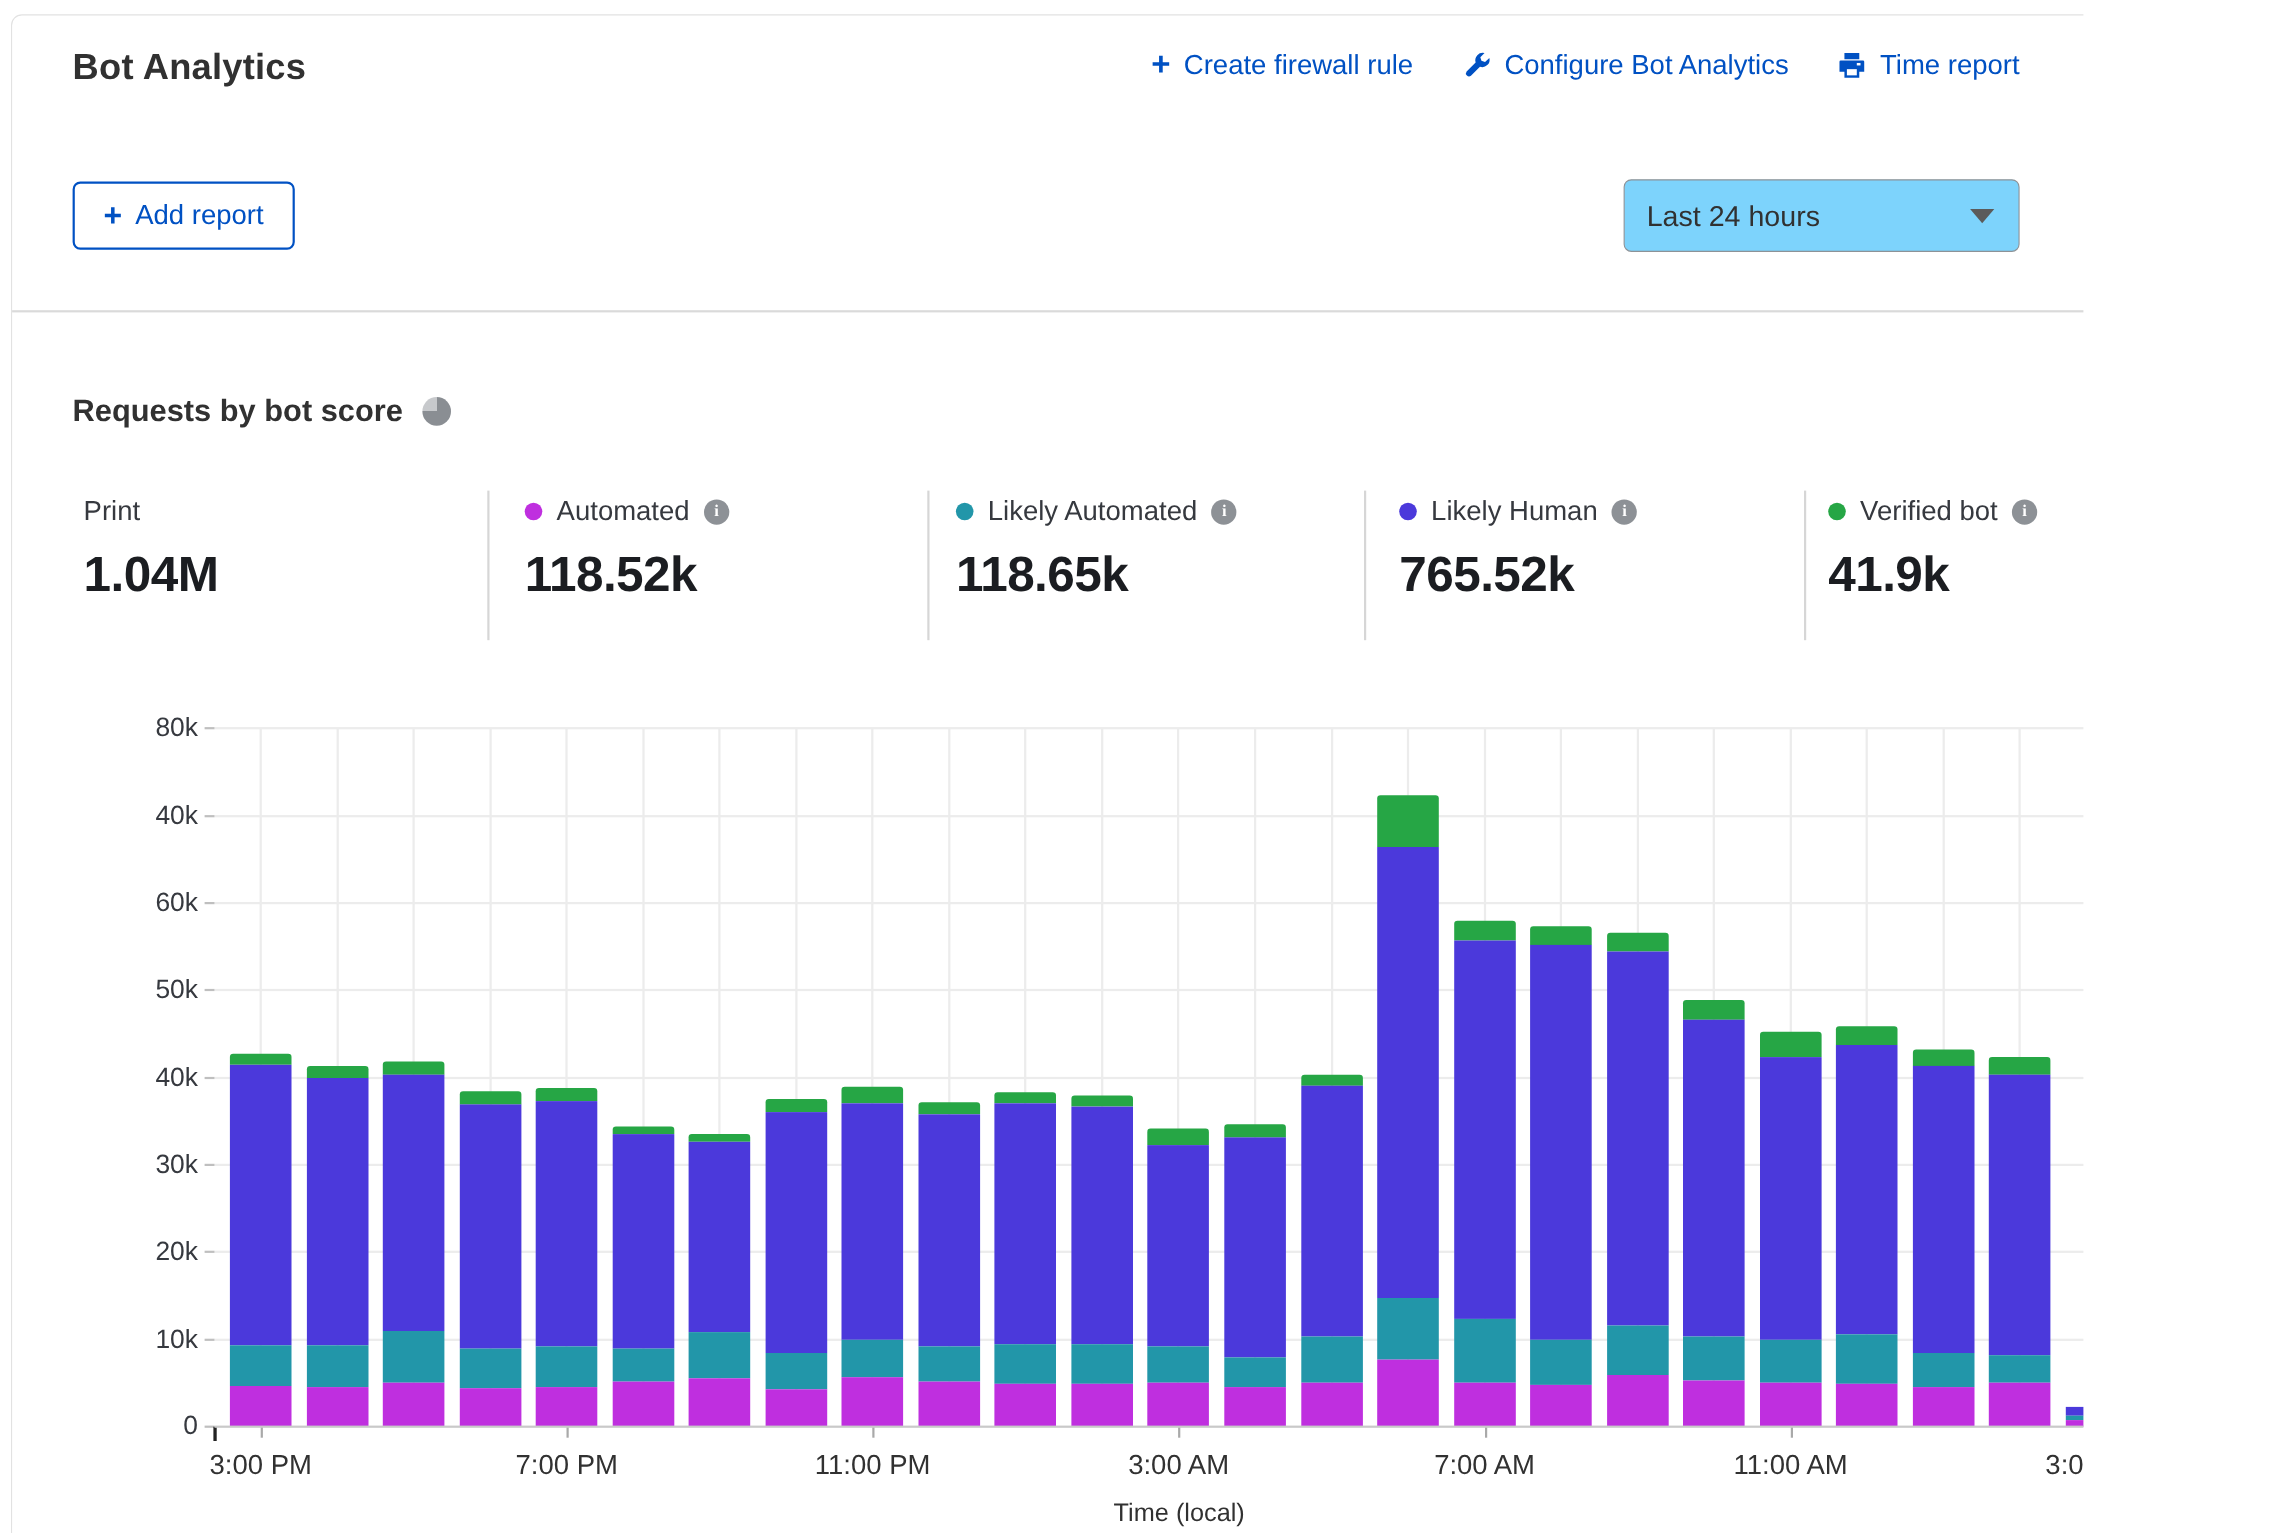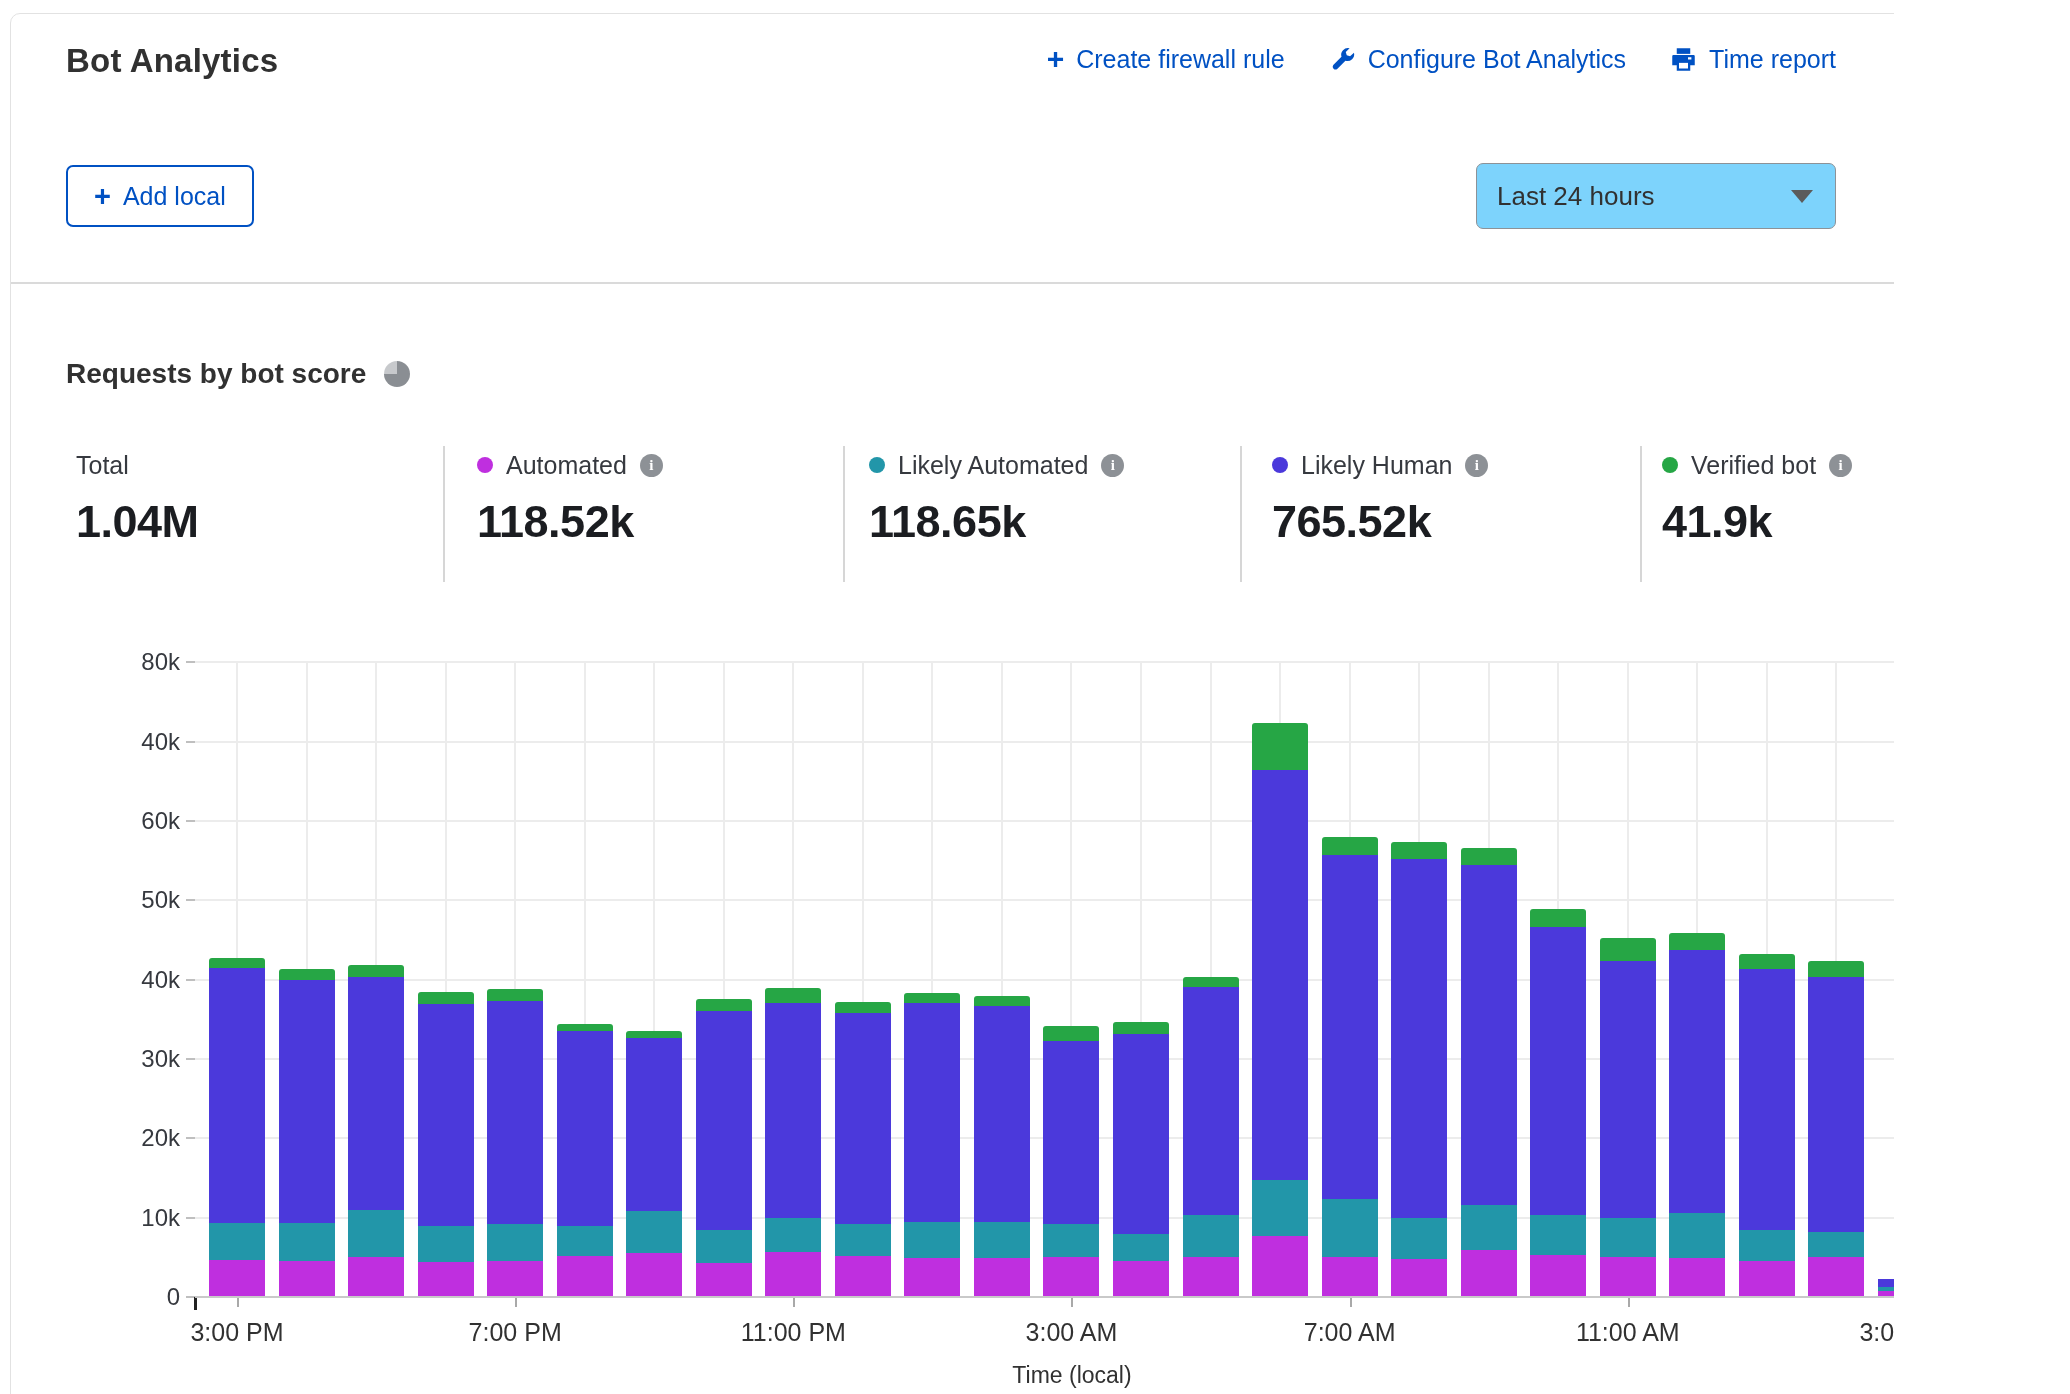--- a/index.html
+++ b/index.html
@@ -84,39 +84,39 @@
             <rect x="8" y="15" width="8" height="5" fill="#fff"></rect>
             <rect x="16" y="10" width="3" height="2" fill="#fff"></rect>
           </svg>
       </span>
       <span>Time report</span>
     </div>
   </div>
 
   <button class="add-filter-btn">
     <span class="plus">+</span>
-    <span>Add local</span>
+    <span>Add report</span>
   </button>
 
   <div class="time-range">
     <span>Last 24 hours</span>
     <span class="caret"></span>
   </div>
 
   <div class="header-divider"></div>
 
   <div class="section-title-row">
     <span class="section-title">Requests by bot score</span>
     <span class="pie-icon"></span>
   </div>
 
   <div class="stats">
     <div class="stat" style="left:76px">
       <div class="stat-label-row">
-          <span class="stat-label">Total</span>
+          <span class="stat-label">Print</span>
         </div>
       <div class="stat-value">1.04M</div>
     </div>
     <div class="stat" style="left:477px">
       <div class="stat-label-row">
         <span class="stat-dot" style="background: rgb(191, 47, 223);"></span>
         <span class="stat-label">Automated</span>
         <span class="info-icon">i</span>
       </div>
       <div class="stat-value">118.52k</div>

